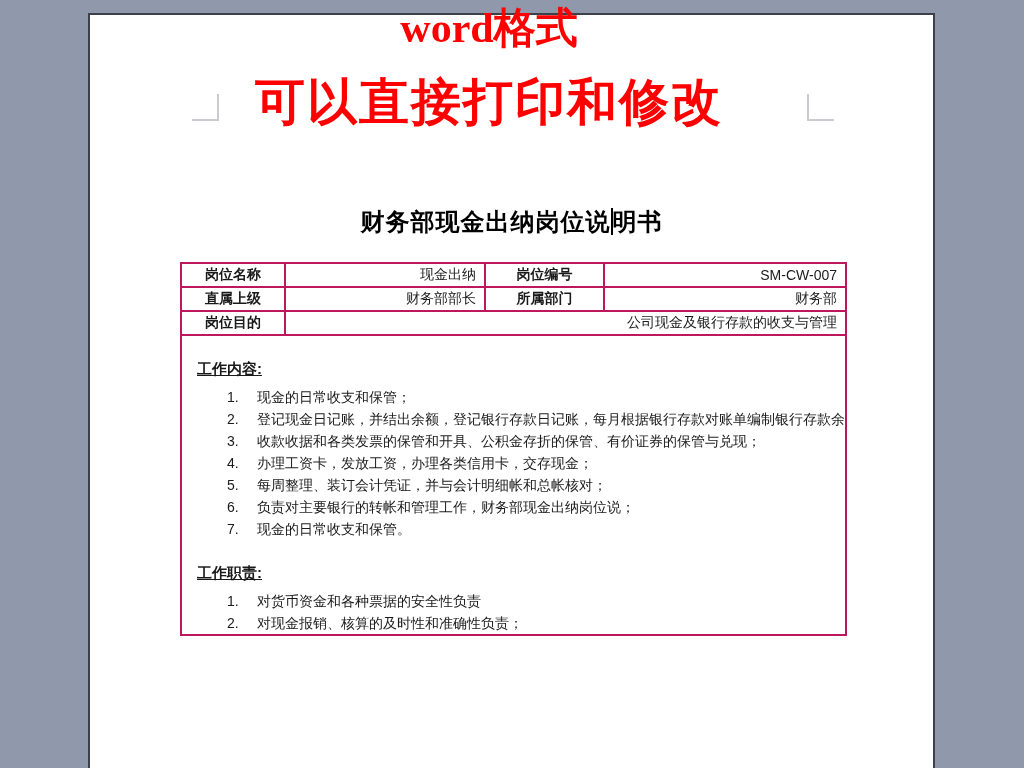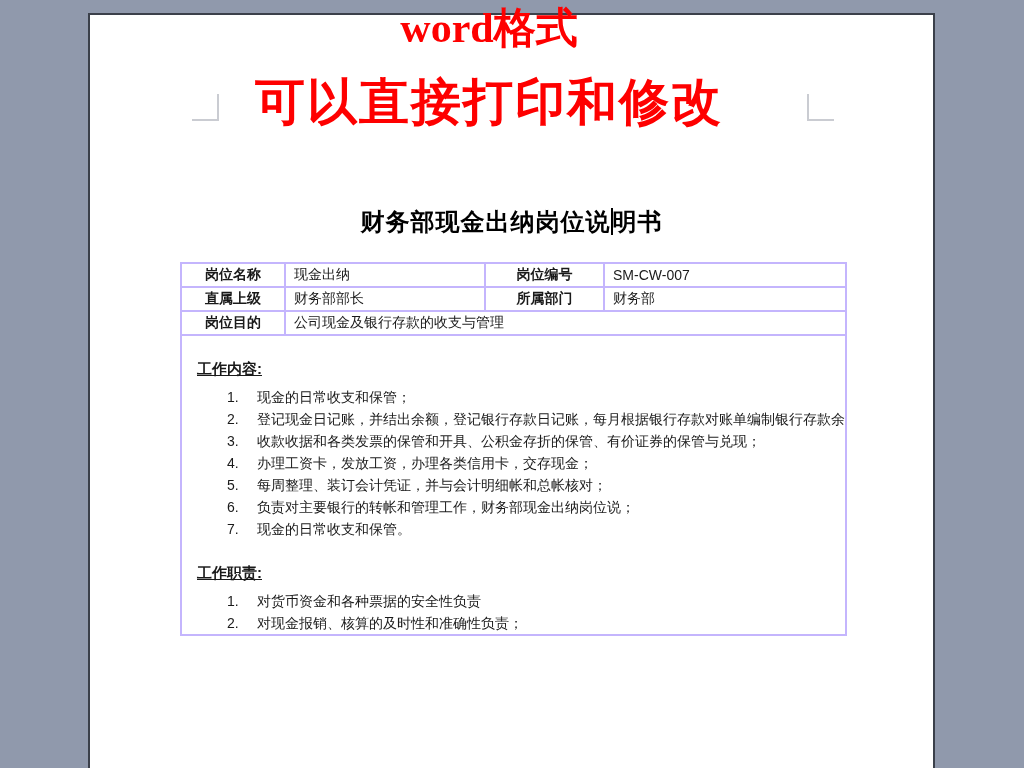--- a/index.html
+++ b/index.html
@@ -77,28 +77,28 @@
     position: absolute;
     left: 180px; top: 262px;
     width: 665px;
     border-collapse: collapse;
     table-layout: fixed;
     font-size: 14px;
     z-index: 3;
     background: #fff;
   }
   table.info-table td {
-    border: 2px solid #c4b5fd;
+    border: 2px solid #be185d;
     height: 22px;
     padding: 0 8px;
     overflow: hidden;
     white-space: nowrap;
   }
   td.lbl { font-weight: bold; text-align: center; padding: 0 2px; }
-  td.val { text-align: left; margin-left: 20px; }
+  td.val { text-align: right; margin-left: 20px; }
   td.content-cell {
     height: 415px;
     vertical-align: top;
     padding: 0;
     white-space: normal;
   }
 
   
   .sec-heading {
     margin: 24px 0 8px 7px;

